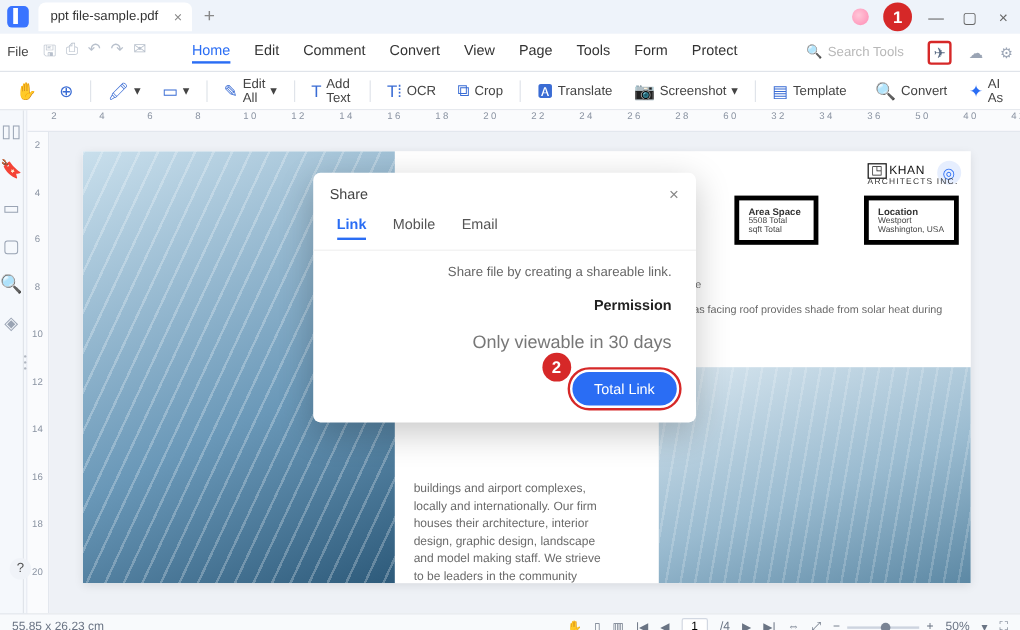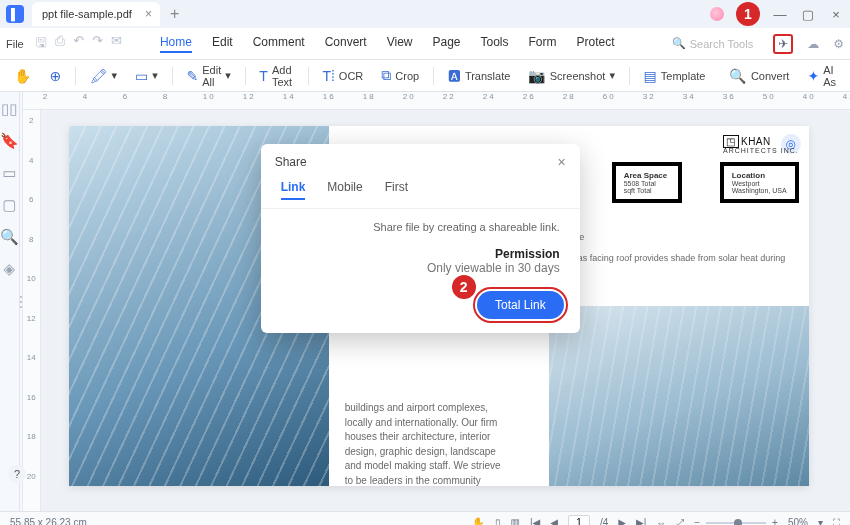--- a/index.html
+++ b/index.html
@@ -71,21 +71,21 @@
   
   .dialog { position:absolute; left:220px; top:34px; width:319px; background:#fff; border-radius:6px; box-shadow:0 8px 28px rgba(0,0,0,0.22); z-index:30; padding-bottom:14px; }
   .dialog .dlg-head { display:flex; align-items:center; justify-content:space-between; padding:10px 14px 6px; font-size:12px; color:#444; }
   .dlg-close { color:#888; font-size:14px; }
   .dlg-tabs { display:flex; gap:22px; padding:4px 20px 8px; font-size:12px; color:#555; border-bottom:1px solid #f0f0f0; }
   .dlg-tabs .active { color:#2a6df4; font-weight:600; border-bottom:2px solid #2a6df4; padding-bottom:4px; }
   .dlg-body { padding: 12px 20px 6px; text-align: right; }
   .dlg-desc { font-size:11px; color:#666; margin-bottom:10px; }
   .link-box { border:1px solid #d8dde6; border-radius:3px; padding:8px 10px; font-size:10px; color:#666; word-break:break-all; line-height:1.4; }
   .perm-title { font-weight:bold; font-size:12px; margin-top:14px; color:#222; }
-  .perm-sub { font-size:12px; color:#777; margin-top:0; }
+  .perm-sub { font-size:15px; color:#777; margin-top:16px; }
   .copy-row { display:flex; justify-content:flex-end; padding: 10px 16px 0; }
   .copy-btn { background:#2a6df4; color:#fff; border:none; border-radius:16px; padding:7px 18px; font-size:12px; outline:2px solid #d62828; outline-offset:2px; }
 
   
   .statusbar { height:22px; background:#f8fafc; border-top:1px solid #e0e4ea; display:flex; align-items:center; padding:0 10px; font-size:10px; color:#6a7484; gap:10px; }
   .statusbar .spacer { flex:1; }
   .sb-btn { color:#6a7484; display:flex; align-items:center; gap:2px; }
   .page-input { width:22px; text-align:center; border:1px solid #d2d8e2; border-radius:2px; font-size:10px; padding:1px 0; }
   .zoom { display:flex; align-items:center; gap:6px; }
   .zoom-track { width:60px; height:2px; background:#cdd4df; position:relative; }
@@ -276,21 +276,21 @@
         </div>
 
         <div class="dialog">
           <div class="dlg-head">
             <span>Share</span>
             <span class="dlg-close">×</span>
           </div>
           <div class="dlg-tabs">
             <span class="active">Link</span>
             <span>Mobile</span>
-            <span>First</span>
+            <span>Email</span>
           </div>
           <div class="dlg-body">
             <div class="dlg-desc">Share file by creating a shareable link.</div>
             <div class="perm-title">Permission</div>
             <div class="perm-sub">Only viewable in 30 days</div>
           </div>
           <div class="copy-row" style="position:relative;">
             <div class="callout" style="left:auto; right:104px; top:-6px;">
                 <span>2</span>
               </div>

